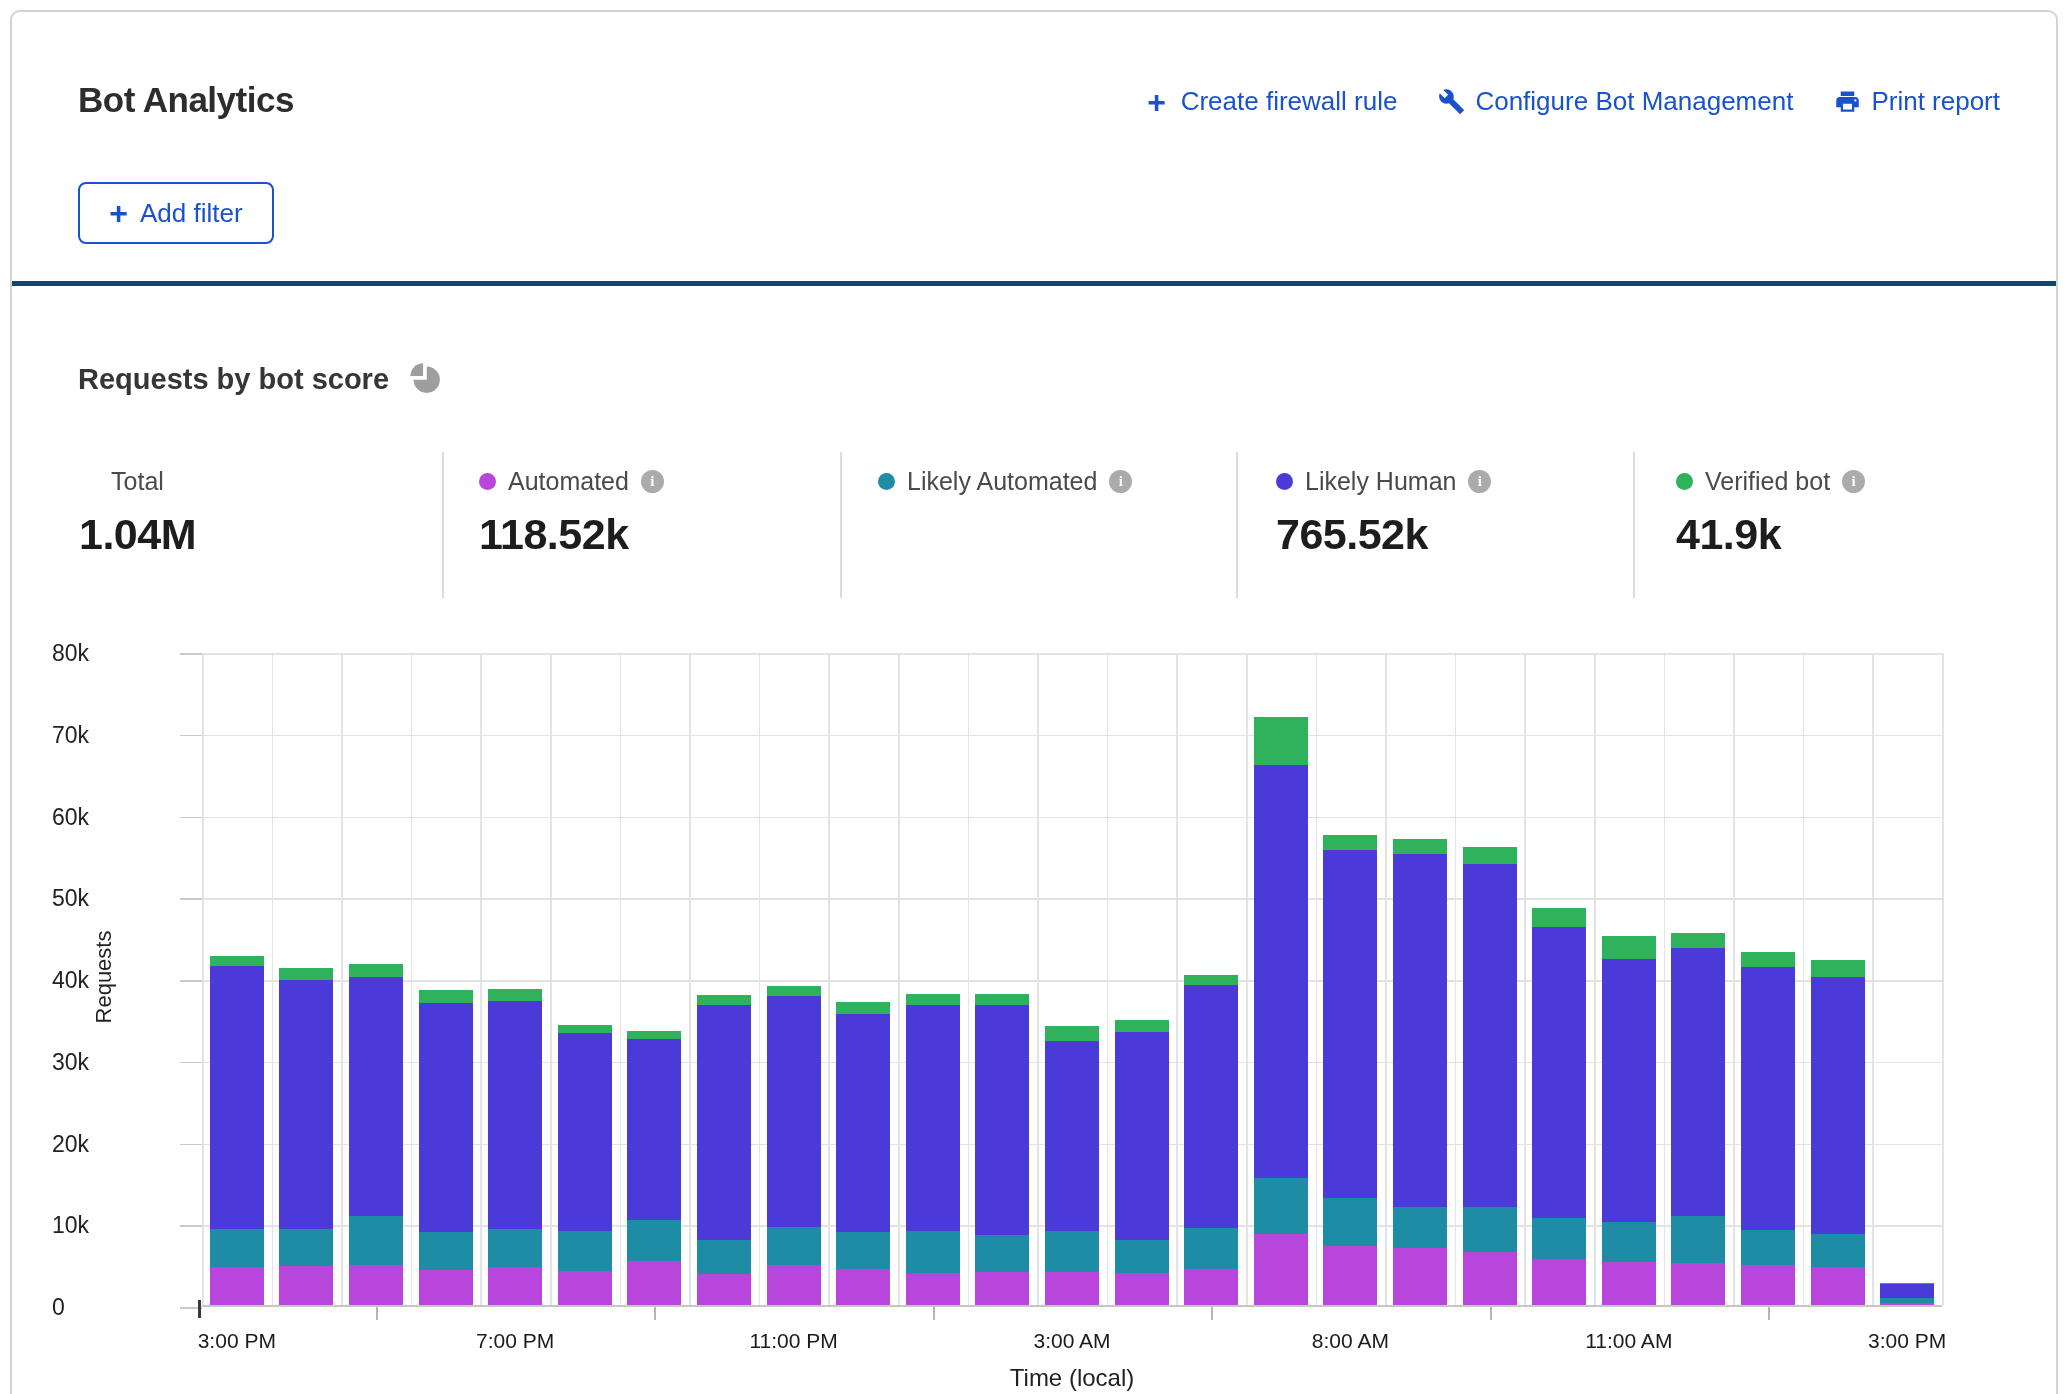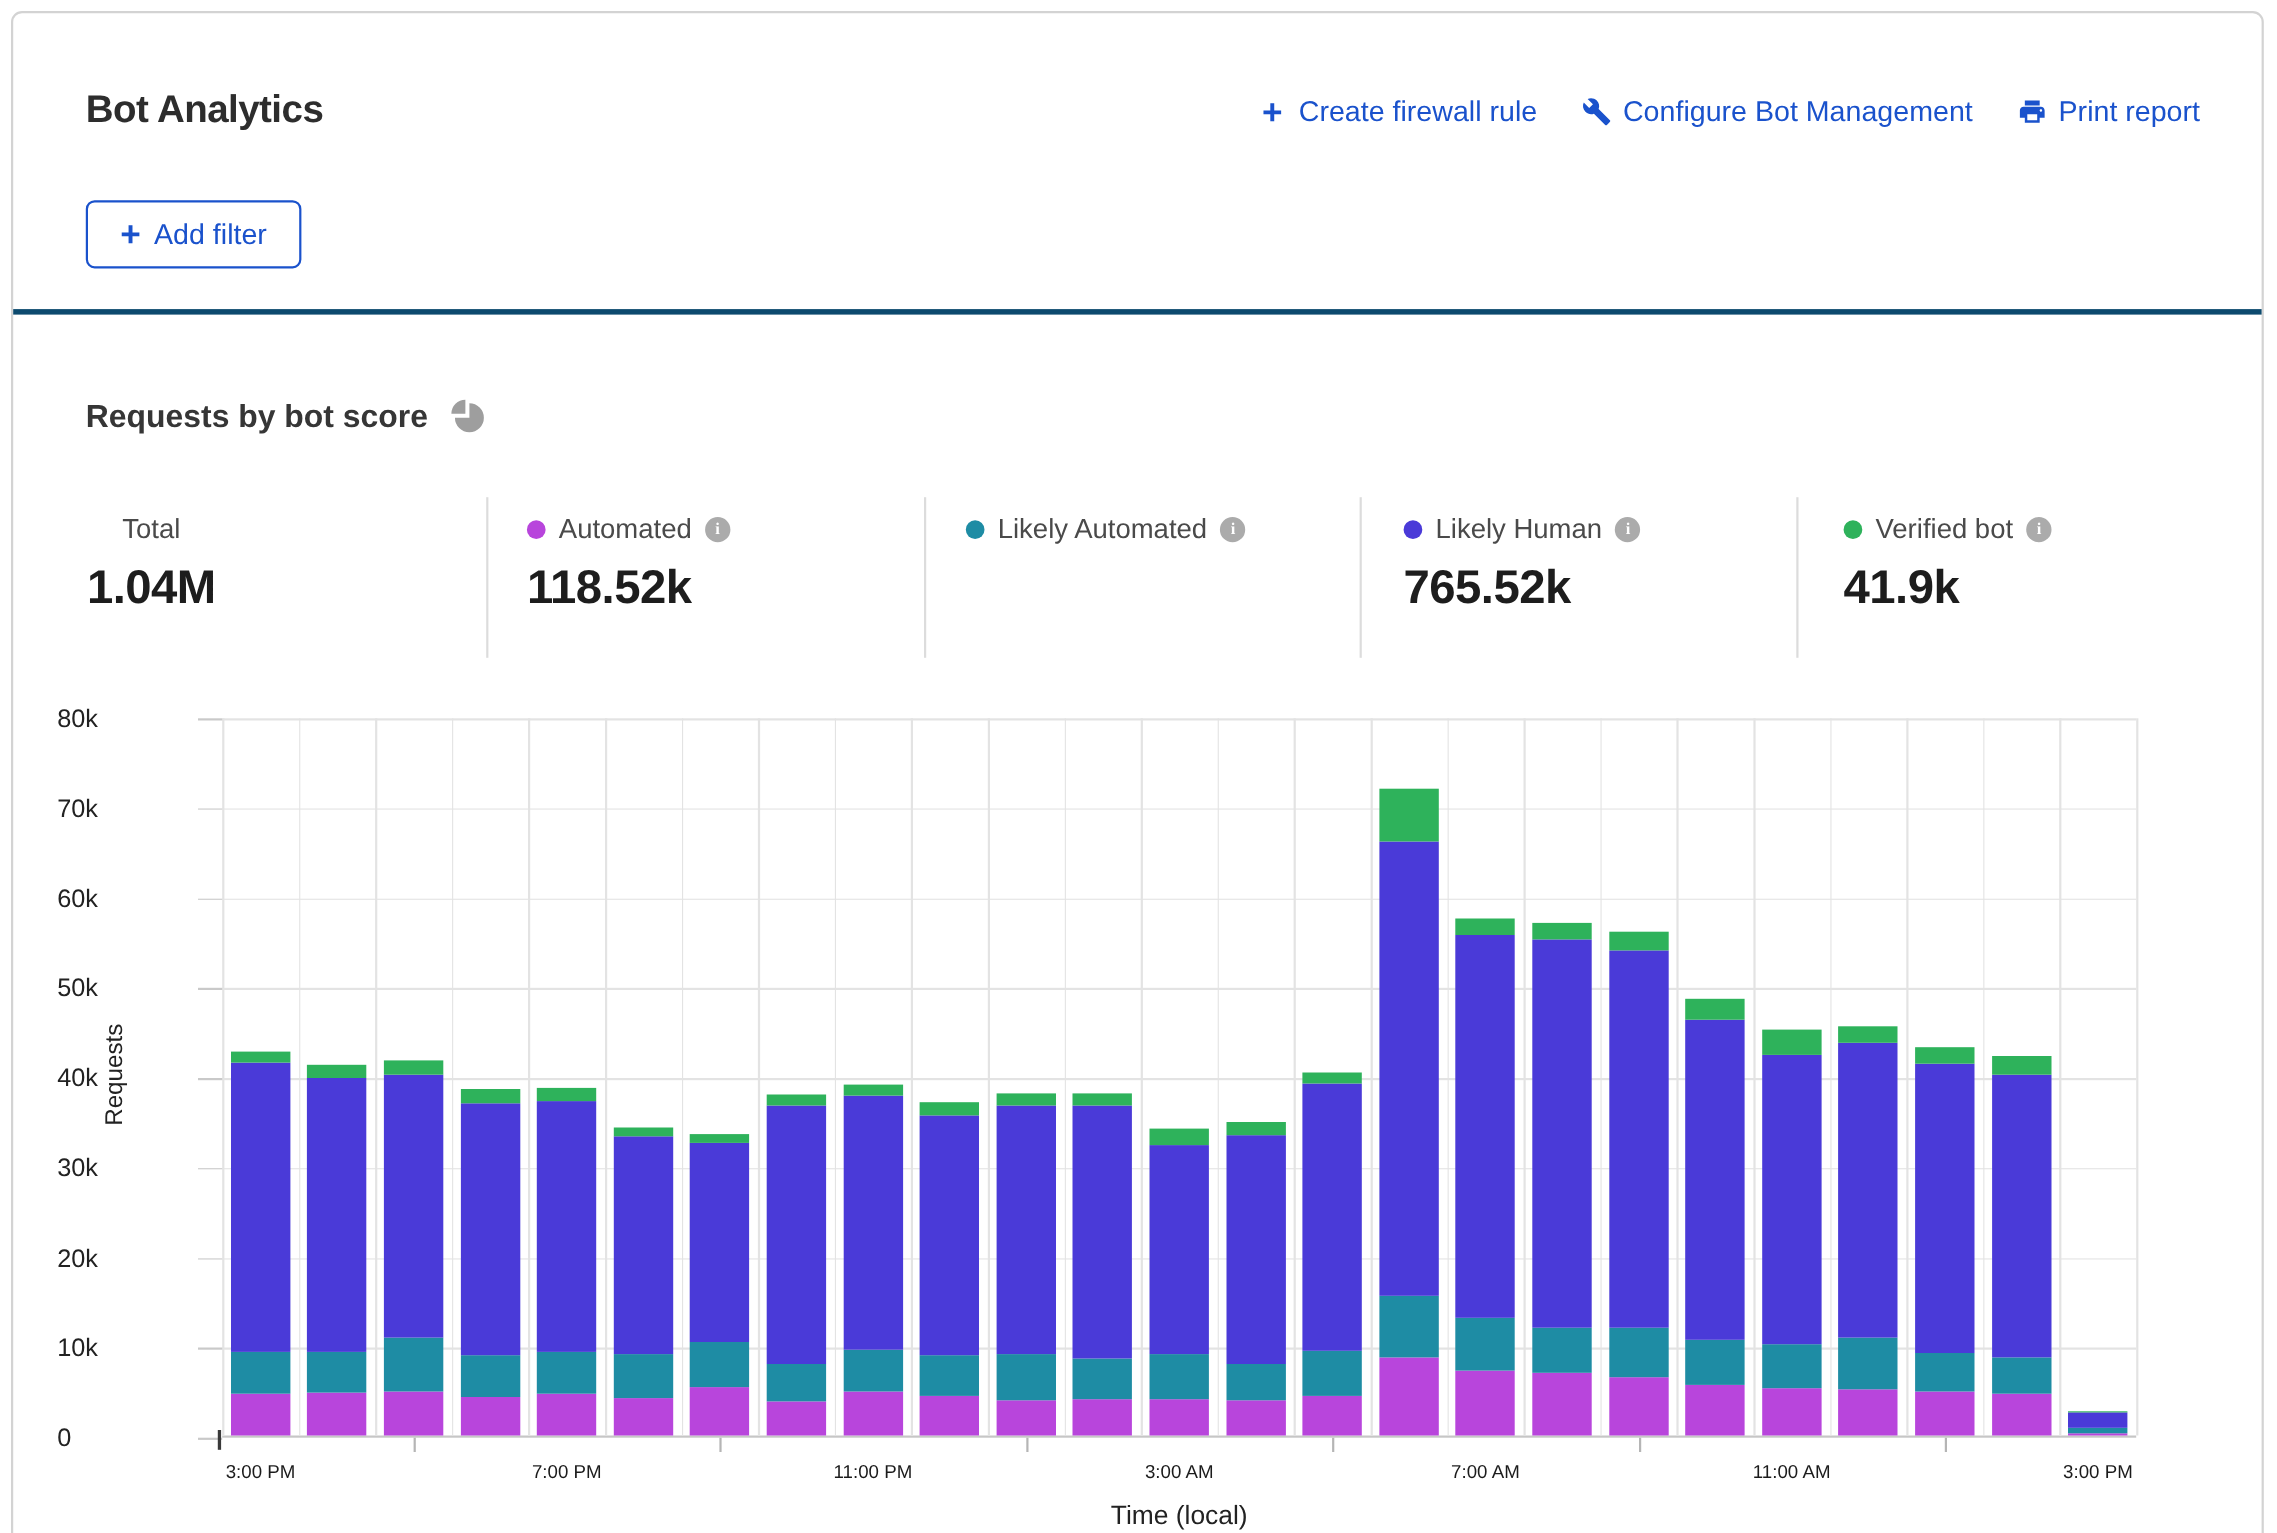--- a/index.html
+++ b/index.html
@@ -46,21 +46,21 @@
   .plot { position:absolute; left:190px; top:641px; width:1740px; height:654px;
     border-bottom:2px solid #c6c6c6; }
   .gl-h { position:absolute; left:0; width:100%; height:1.5px; background:#e3e3e3; }
   .gl-v { position:absolute; top:0; width:1.5px; height:100%; background:#e3e3e3; }
   .bar { position:absolute; bottom:0; }
   .seg { position:absolute; left:0; width:100%; }
   .ytick-label { position:absolute; width:120px; font-size:23px; color:#222;
     transform:translateY(-50%); }
   .ytick-mark { position:absolute; width:22px; height:1.5px; background:#c9c9c9; }
   .xtick-label { position:absolute; top:1317px; width:160px; text-align:center;
-    font-size:17px; color:#1b1b1b; transform:translateX(-50%); white-space:nowrap; }
+    font-size:21px; color:#1b1b1b; transform:translateX(-50%); white-space:nowrap; }
   .xtick-minor { position:absolute; top:1295px; width:2px; height:13px; background:#b5b5b5; }
   .zero-tick { position:absolute; left:186px; top:1288px; width:3px; height:18px; background:#3a3a3a; }
   .y-axis-title { position:absolute; left:92px; top:965px; transform:translate(-50%,-50%) rotate(-90deg);
     font-size:22px; color:#222; white-space:nowrap; }
   .x-axis-title { position:absolute; left:1060px; top:1352px; transform:translateX(-50%);
     font-size:24px; color:#222; white-space:nowrap; }
 </style>
 </head>
 <body>
 
@@ -355,21 +355,21 @@
         <div class="ytick-label" style="left: 40px; top: 804.5px;">60k</div>
         <div class="ytick-mark" style="left: 168px; top: 804.5px;"></div>
         <div class="ytick-label" style="left: 40px; top: 722.75px;">70k</div>
         <div class="ytick-mark" style="left: 168px; top: 722.75px;"></div>
         <div class="ytick-label" style="left: 40px; top: 641px;">80k</div>
         <div class="ytick-mark" style="left: 168px; top: 641px;"></div>
         <div class="xtick-label" style="left: 224.8px;">3:00 PM</div>
         <div class="xtick-label" style="left: 503.2px;">7:00 PM</div>
         <div class="xtick-label" style="left: 781.6px;">11:00 PM</div>
         <div class="xtick-label" style="left: 1060px;">3:00 AM</div>
-        <div class="xtick-label" style="left: 1338.4px;">7:00 AM</div>
+        <div class="xtick-label" style="left: 1338.4px;">8:00 AM</div>
         <div class="xtick-label" style="left: 1616.8px;">11:00 AM</div>
         <div class="xtick-label" style="left: 1895.2px;">3:00 PM</div>
         <div class="xtick-minor" style="left: 364px;"></div>
         <div class="xtick-minor" style="left: 642.4px;"></div>
         <div class="xtick-minor" style="left: 920.8px;"></div>
         <div class="xtick-minor" style="left: 1199.2px;"></div>
         <div class="xtick-minor" style="left: 1477.6px;"></div>
         <div class="xtick-minor" style="left: 1756px;"></div>
       </div>
     <div class="zero-tick"></div>

